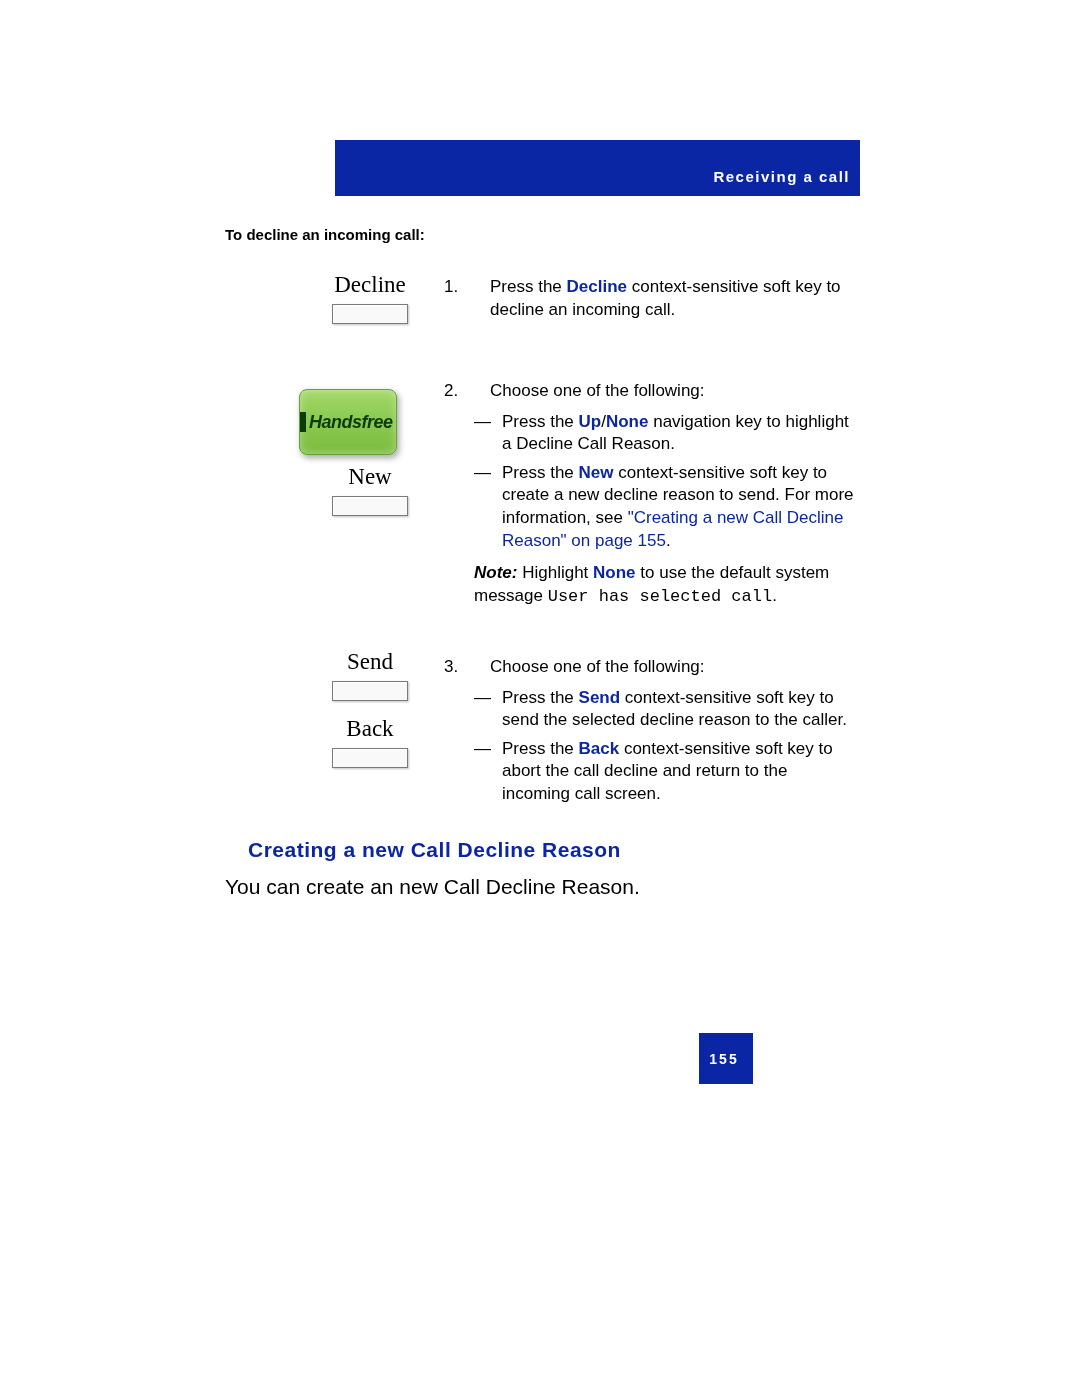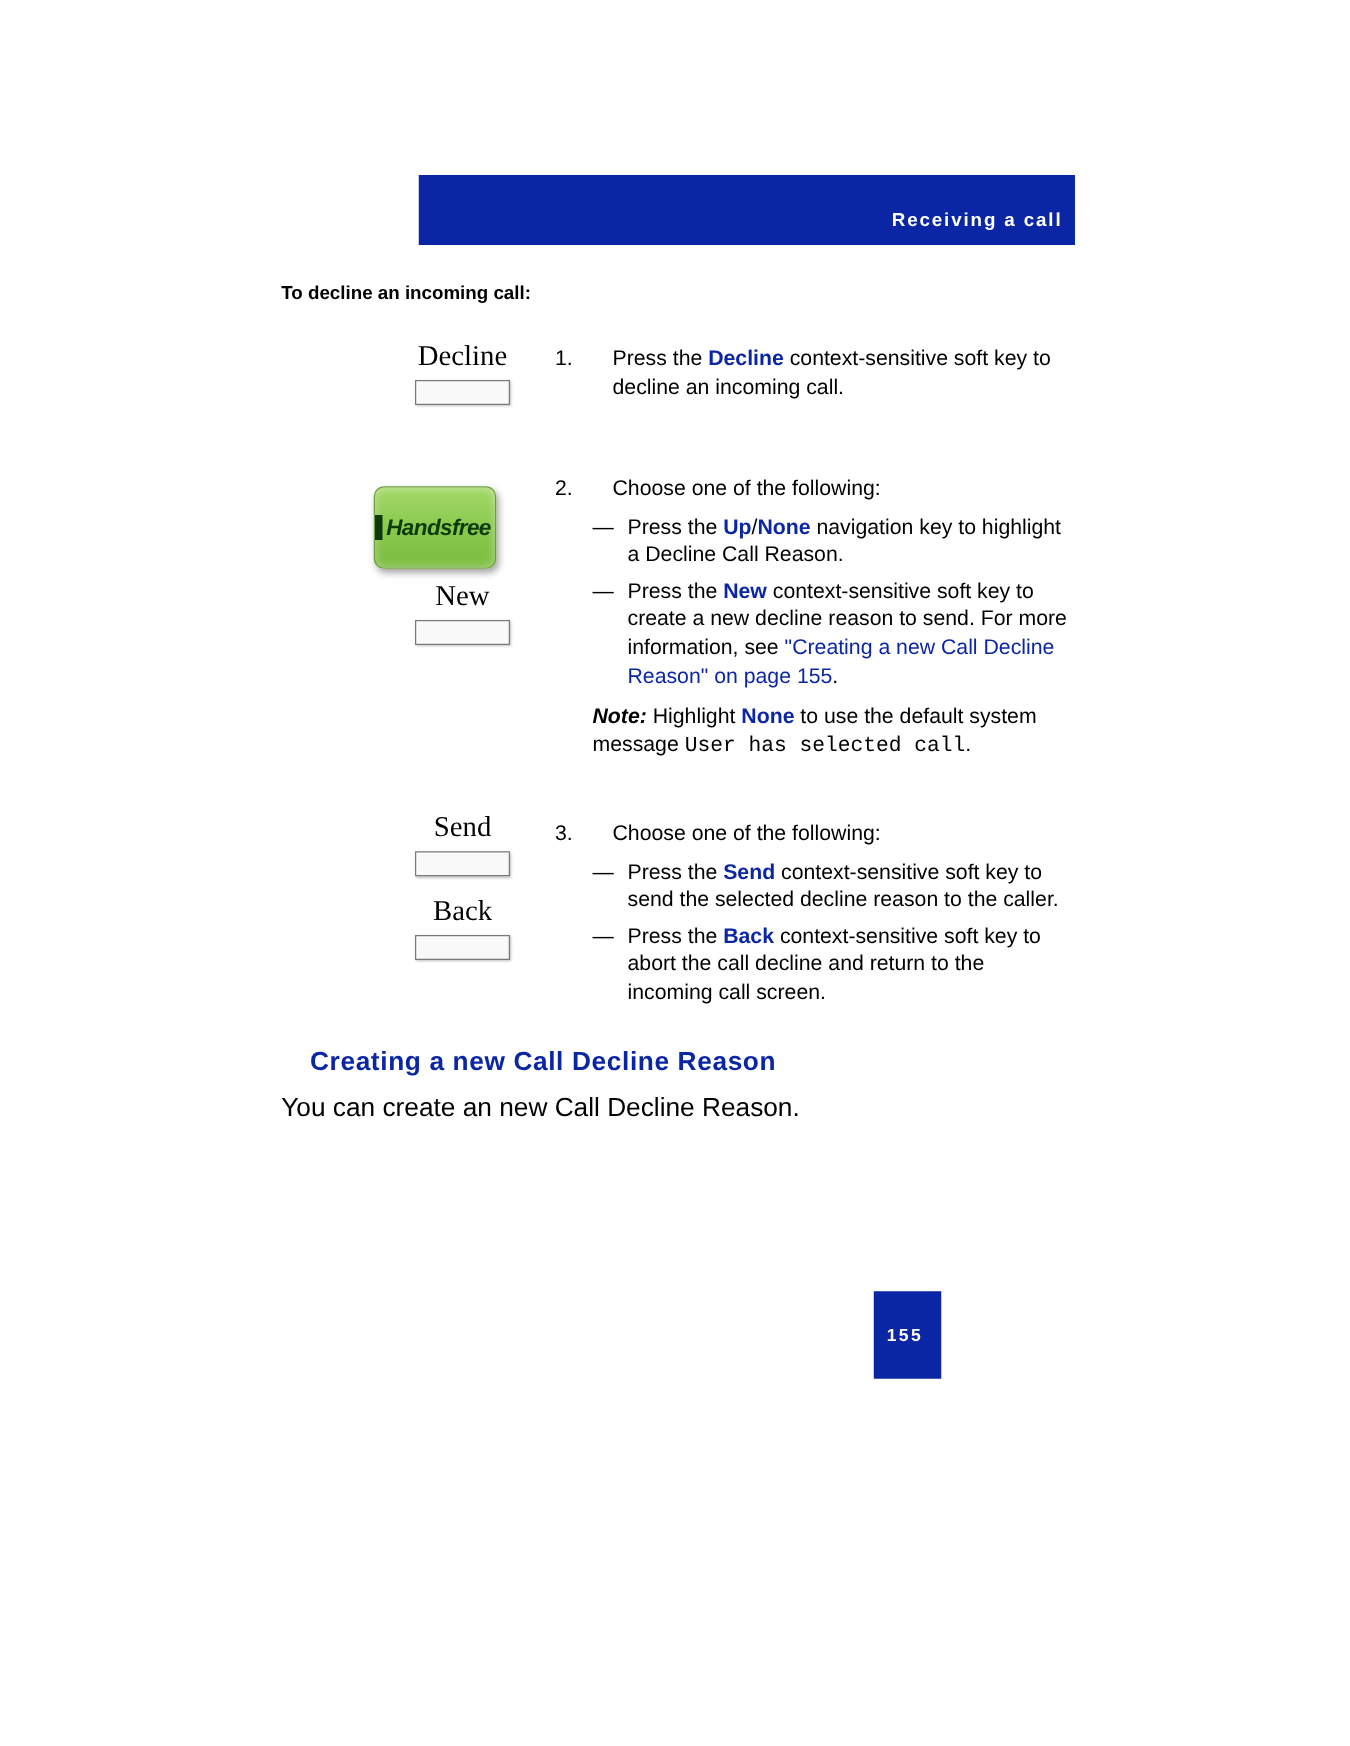--- a/index.html
+++ b/index.html
@@ -125,21 +125,21 @@
     left: 225px;
     top: 875px;
     font-size: 21px;
   }
 
   .pagenum-box {
     position: absolute;
     left: 699px;
     top: 1033px;
     width: 54px;
-    height: 70px;
+    height: 51px;
     background: #0b26a5;
     color: #fff;
     font-weight: bold;
     font-size: 14px;
     letter-spacing: 2px;
     display: flex;
     align-items: center;
     justify-content: center;
     padding-right: 4px;
     box-sizing: border-box;

